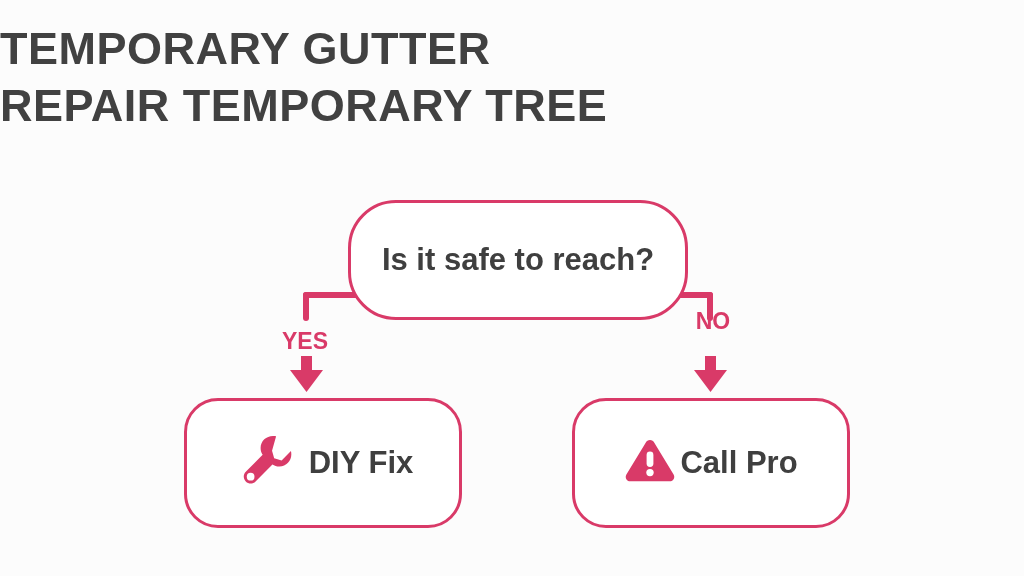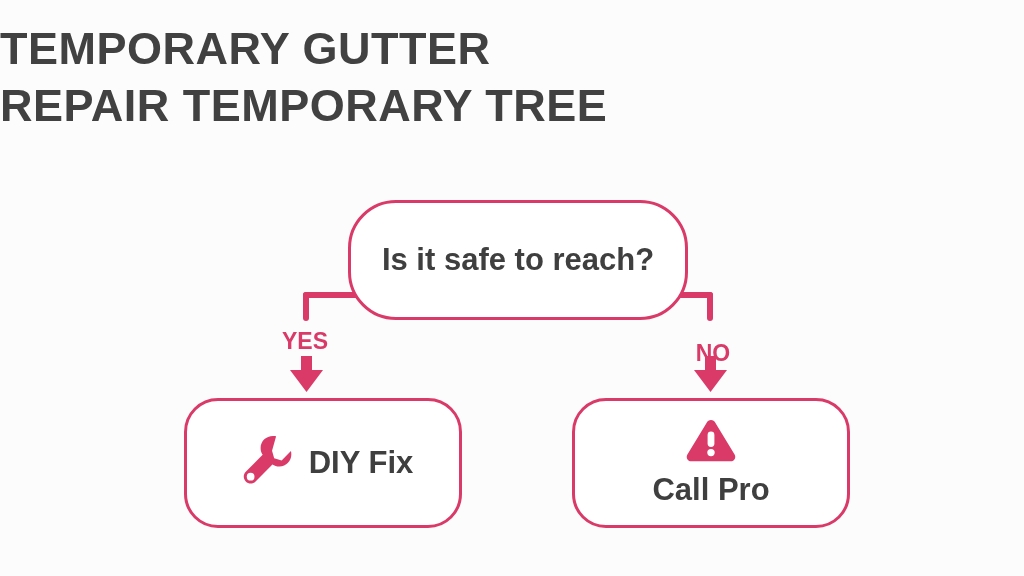--- a/index.html
+++ b/index.html
@@ -69,21 +69,21 @@
 
   .outcome-inner-row {
     display: flex;
     flex-direction: row;
     align-items: center;
     justify-content: center;
     gap: 14px;
   }
   .outcome-inner-col {
     display: flex;
-    flex-direction: column;
+    flex-direction: row;
     align-items: center;
     justify-content: center;
     gap: 4px;
   }
   .outcome-label {
     color: #3f3f3f;
     font-size: 31px;
     font-weight: bold;
   }
 
@@ -100,21 +100,21 @@
   
   .branch-label {
     position: absolute;
     color: #d93a68;
     font-size: 23px;
     font-weight: bold;
     text-align: center;
     width: 120px;
   }
   .branch-yes { left: 245px; top: 328px; }
-  .branch-no  { left: 653px; top: 340px; text-align: center; }
+  .branch-no  { left: 653px; top: 308px; text-align: center; }
 </style>
 </head>
 <body>
 
 <div class="canvas">
 
   <div class="title">
     <span class="title-line">TEMPORARY GUTTER</span>
     <span class="title-line">REPAIR TEMPORARY TREE</span>
   </div>

